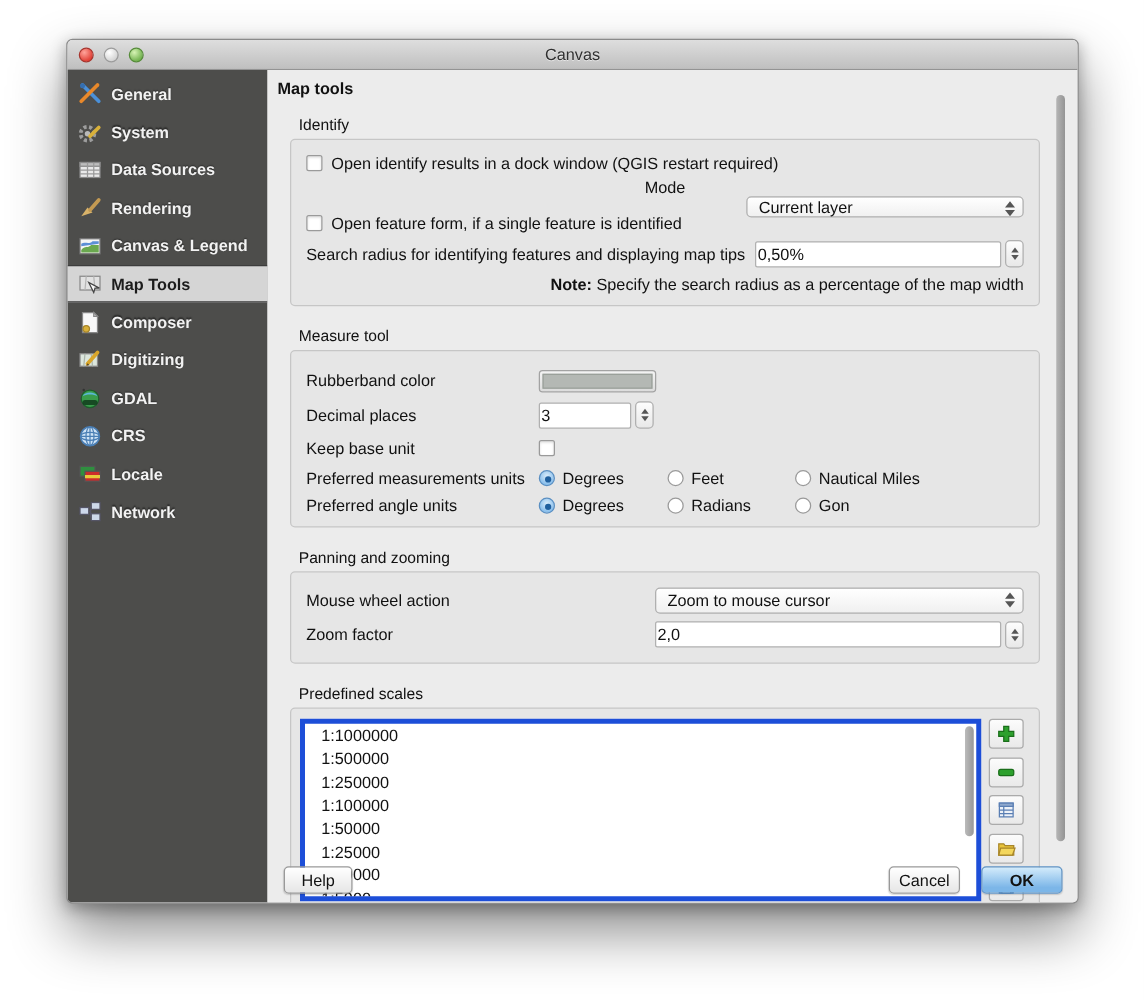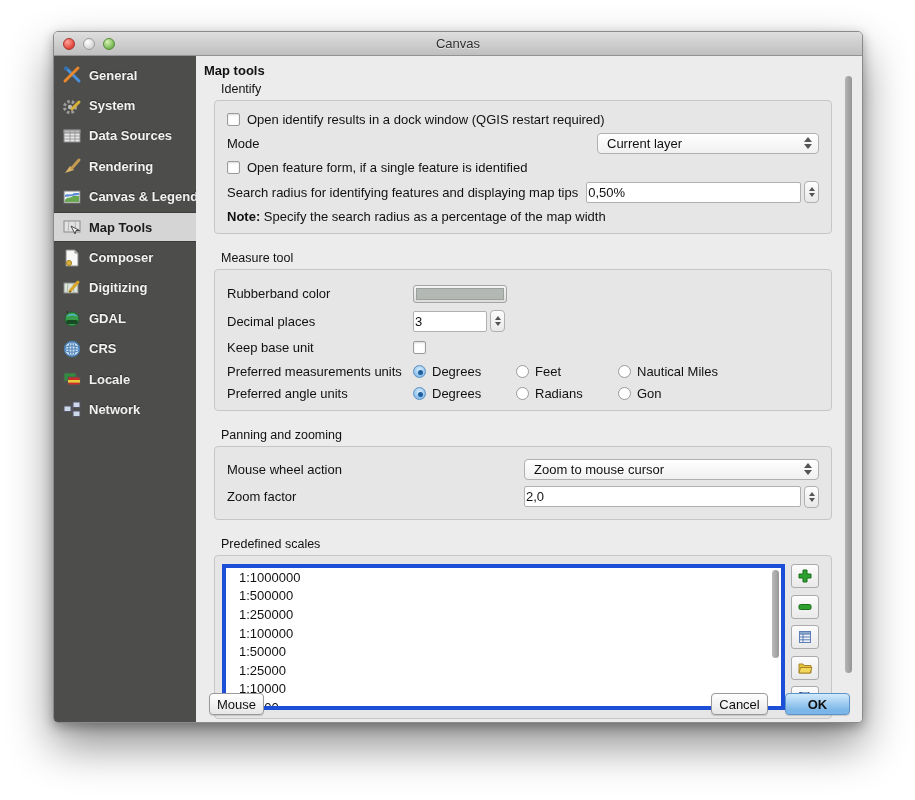--- a/index.html
+++ b/index.html
@@ -19,33 +19,33 @@
   }
   .titlebar .title { font-size:13px; color:#2f2f2f; text-shadow:0 1px 0 rgba(255,255,255,.55); }
   .lights { position:absolute; left:9px; top:6px; display:flex; gap:8px; }
   .light { width:12px; height:12px; border-radius:50%; }
   .light.red   { background:radial-gradient(circle at 35% 30%, #ffa49b, #e2443a 70%); border:1px solid #a8352e; }
   .light.gray  { background:radial-gradient(circle at 35% 30%, #ffffff, #d2d2d2 75%); border:1px solid #9c9c9c; }
   .light.green { background:radial-gradient(circle at 35% 30%, #d6f3b4, #76b553 70%); border:1px solid #568c3a; }
 
   
   .win-body { position:absolute; top:24px; left:0; right:0; bottom:0; display:flex; }
-  .sidebar { width:142px; background:#4d4d4b; padding-top:4px; flex:none; }
+  .sidebar { width:160px; background:#4d4d4b; padding-top:4px; flex:none; }
   .side-item { height:30.4px; display:flex; align-items:center; gap:7px; padding-left:8px; cursor:default; }
   .side-item .lbl { font-size:13px; font-weight:bold; color:#f2f2f2; text-shadow:0 -1px 1px rgba(0,0,0,.45); white-space:nowrap; }
   .side-item.selected { background:#d5d5d5; border-top:1px solid #3c3c3c; border-bottom:1px solid #3c3c3c; }
   .side-item.selected .lbl { color:#1c1c1c; text-shadow:none; }
   .side-item svg { width:20px; height:20px; flex:none; }
 
   .content { flex:1; position:relative; background:#ececec; }
   .content-scrollbar { position:absolute; right:10px; top:20px; width:7px; height:597px;
     border-radius:4px; background:linear-gradient(to right,#b5b5b5,#949494); }
 
   .heading { font-size:13px; font-weight:bold; color:#111; margin:7px 0 0 8px; }
-  .section-label { font-size:12.5px; color:#111; margin:4px 0 4px 25px; }
+  .section-label { font-size:12.5px; color:#111; margin:15px 0 4px 25px; }
   .gap-lg { margin-top:17px; }
   .groupbox {
     margin:0 30px 0 18px; background:#e6e6e6; border:1px solid #c6c6c6; border-radius:4px;
     padding:7px 12px 6px 12px;
   }
   .row { display:flex; align-items:center; }
   .lbl-txt { font-size:13px; color:#111; }
   .bold { font-weight:bold; }
 
   
@@ -241,21 +241,21 @@
       <div class="content-scrollbar"></div>
 
       <div class="heading">Map tools</div>
 
       <div class="section-label">Identify</div>
       <div class="groupbox">
         <div class="row" style="height:23px;">
           <span class="checkbox"></span>
           <span class="lbl-txt">Open identify results in a dock window (QGIS restart required)</span>
         </div>
-        <div class="row" style="height:25px;">
+        <div class="row" style="height:25px;flex-direction:column;">
           <span class="lbl-txt">Mode</span>
           <div class="dropdown" style="margin-left:auto; width:222px;">
             <span>Current layer</span>
             <span class="dd-arrows">
                 <span class="tri-up"></span>
                 <span class="tri-down"></span>
               </span>
           </div>
         </div>
         <div class="row" style="height:23px;">
@@ -265,21 +265,21 @@
         <div class="row" style="height:26px;">
           <span class="lbl-txt">Search radius for identifying features and displaying map tips</span>
           <div class="textfield" style="flex:1; margin-left:8px;">
             <span>0,50%</span>
           </div>
           <div class="spinner">
               <span class="tri-up"></span>
               <span class="tri-down"></span>
             </div>
         </div>
-        <div class="row" style="height:22px;">
+        <div class="row" style="height:22px;justify-content:flex-end;">
           <span class="lbl-txt bold">Note:</span>
           <span class="lbl-txt" style="white-space:pre;"> Specify the search radius as a percentage of the map width</span>
         </div>
       </div>
 
       <div class="section-label gap-lg">Measure tool</div>
       <div class="groupbox" style="padding-top:10px;">
         <div class="m-row" style="height:27px;">
           <span class="m-label">Rubberband color</span>
           <div class="color-btn">
@@ -402,21 +402,21 @@
               <rect x="5" y="2.5" width="6" height="4" fill="#dfe7f2"></rect>
               <rect x="8.2" y="3.2" width="1.8" height="2.6" fill="#5b7fb4"></rect>
               <rect x="4.5" y="8.5" width="7" height="5" fill="#eef2f8" stroke="#3c5a85"></rect>
             </svg>
           </div>
         </div>
       </div>
 
       <div class="footer">
         <div class="btn help">
-            <span>Mouse</span>
+            <span>Help</span>
           </div>
         <div class="btn cancel">
             <span>Cancel</span>
           </div>
         <div class="btn ok">
             <span>OK</span>
           </div>
       </div>
     </div>
   </div>

